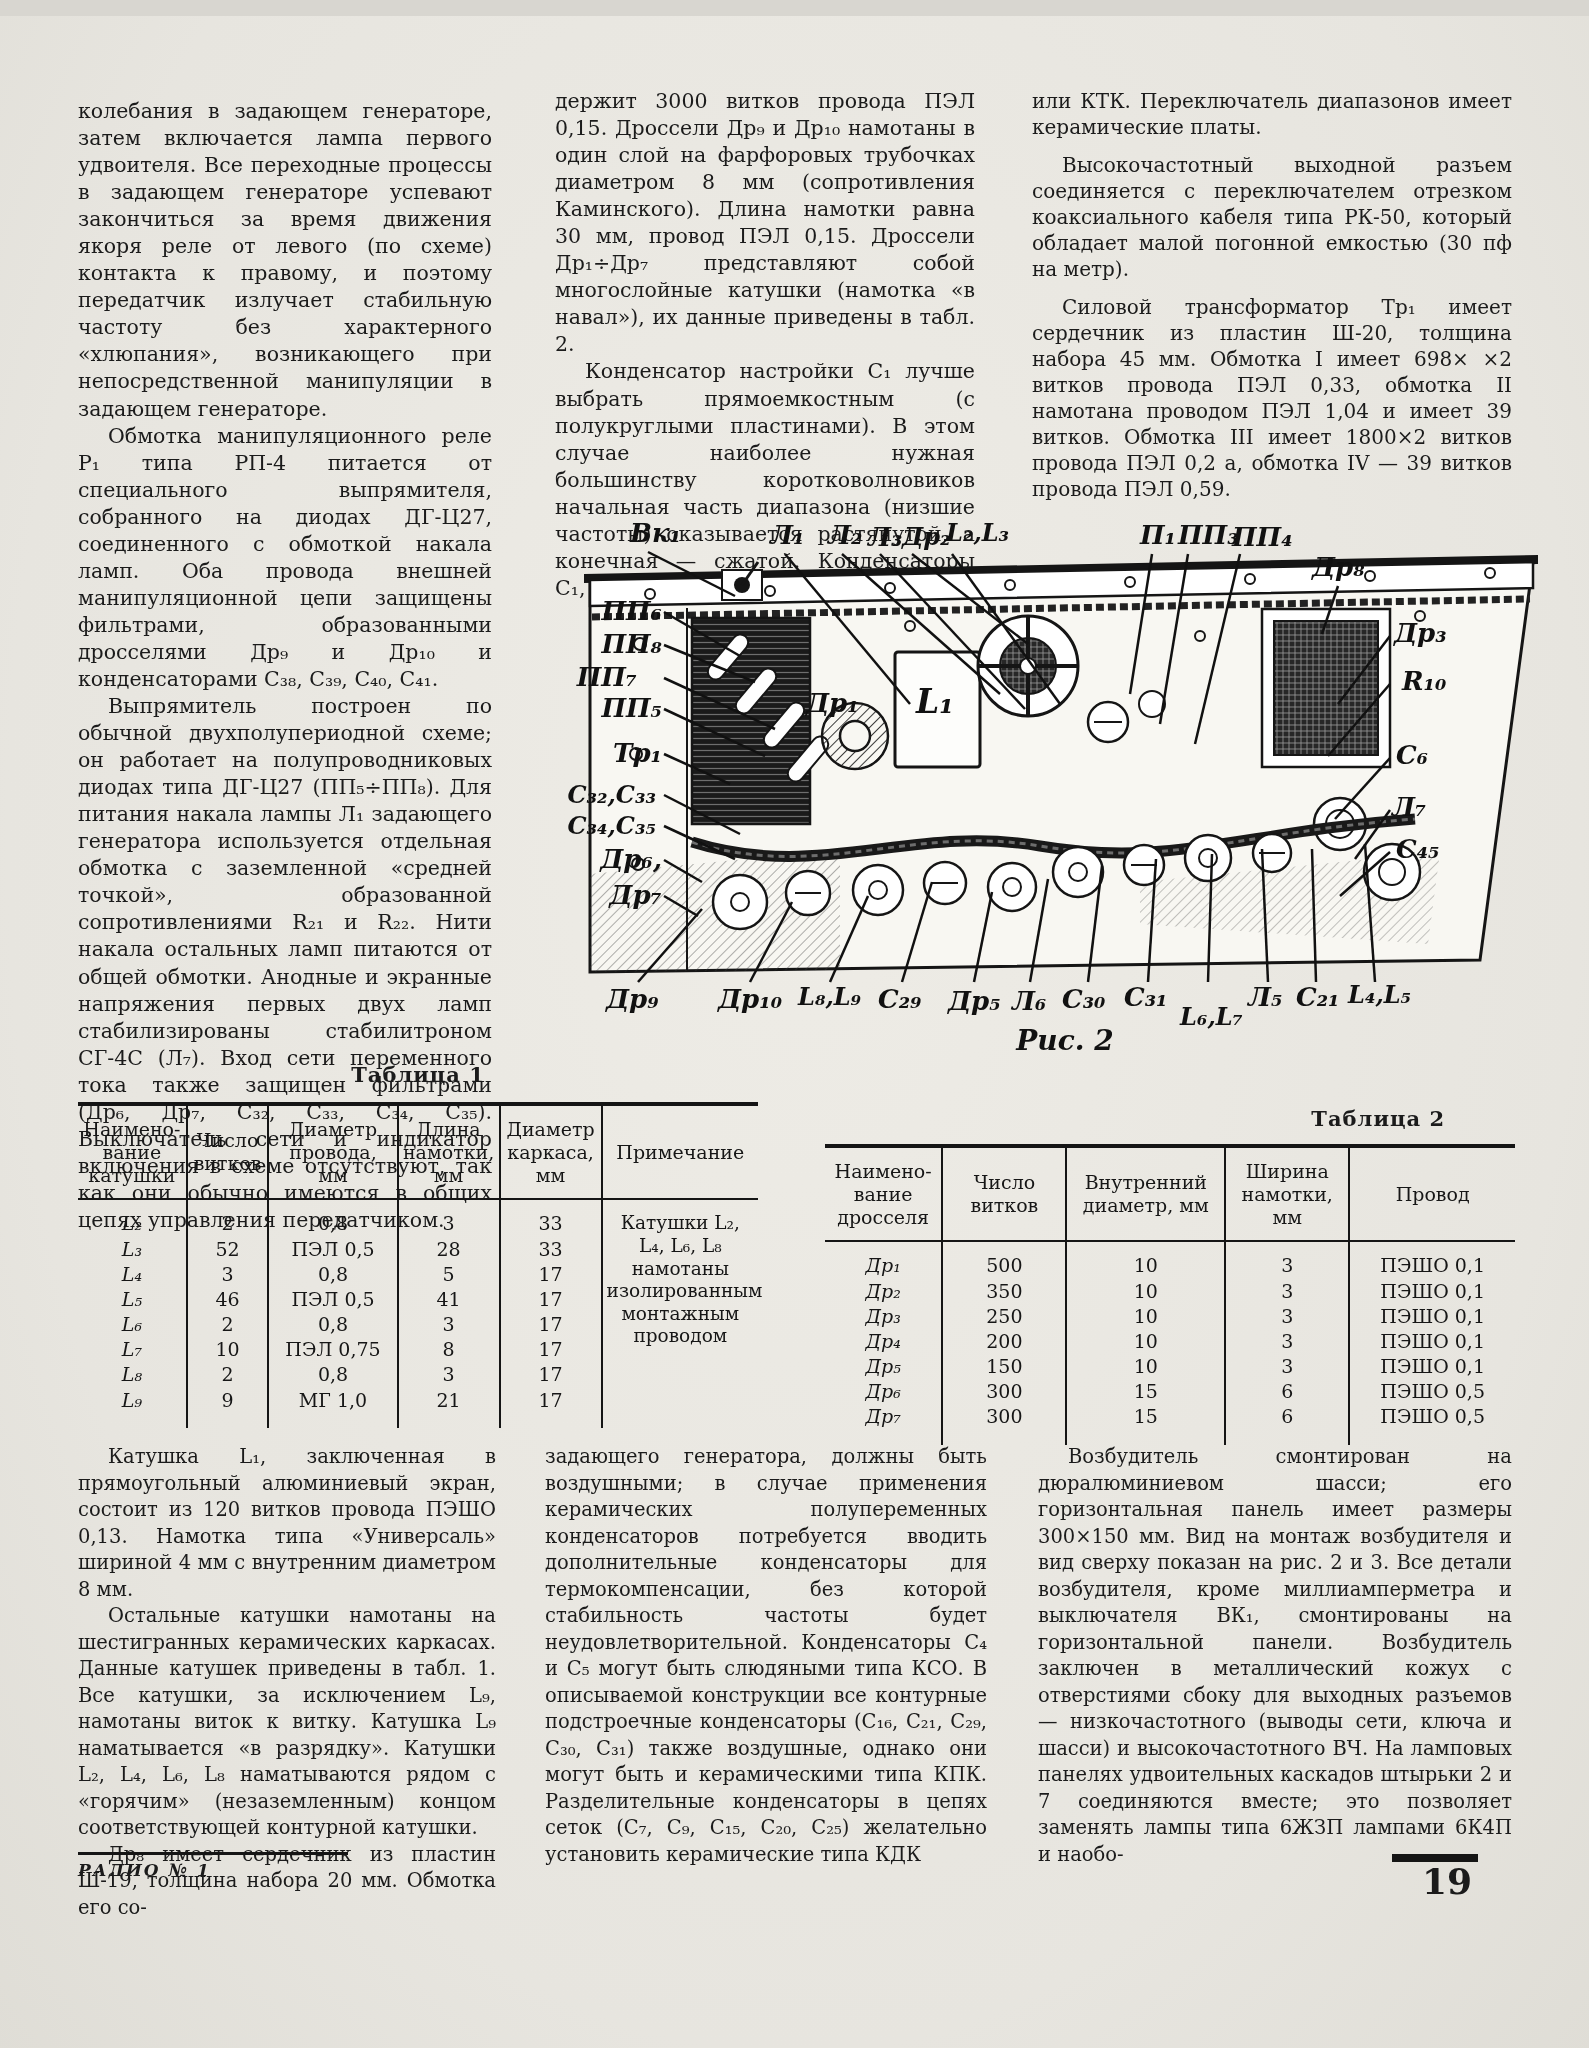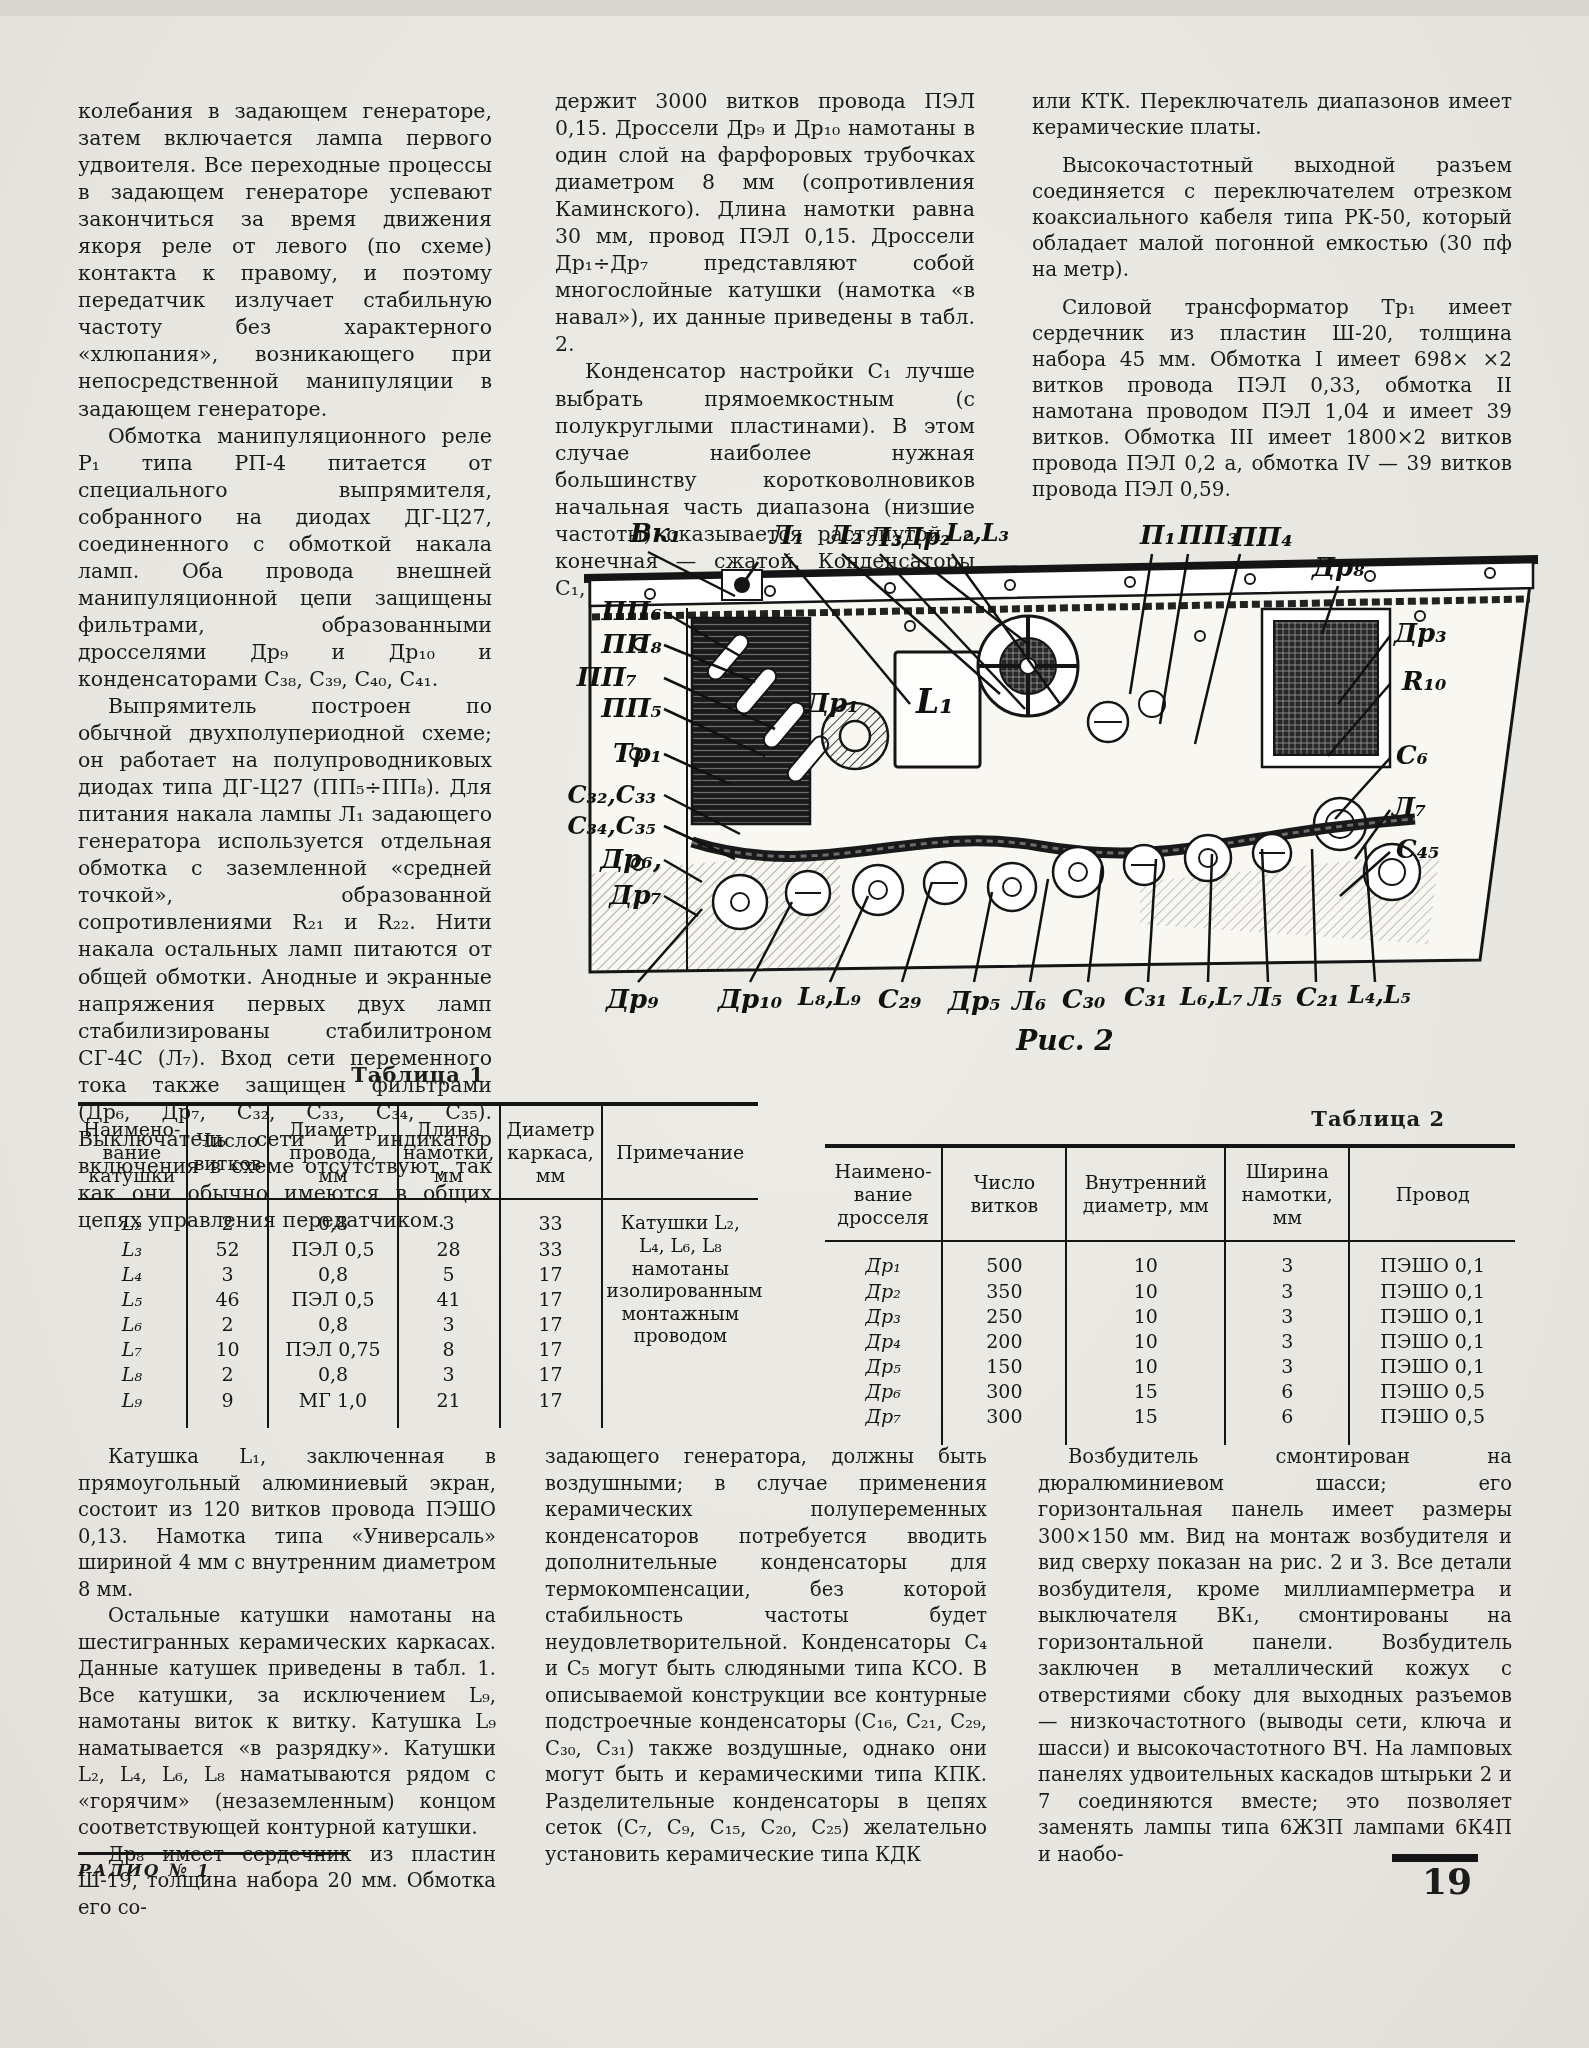--- a/index.html
+++ b/index.html
@@ -265,21 +265,21 @@
     <span class="fig-label" style="left:956px;top:430px;">С₄₅</span>
 
     <span class="fig-label" style="left:166px;top:580px;">Др₉</span>
     <span class="fig-label" style="left:278px;top:580px;">Др₁₀</span>
     <span class="fig-label small" style="left:358px;top:578px;">L₈,L₉</span>
     <span class="fig-label" style="left:438px;top:580px;">С₂₉</span>
     <span class="fig-label" style="left:508px;top:582px;">Др₅</span>
     <span class="fig-label" style="left:572px;top:582px;">Л₆</span>
     <span class="fig-label" style="left:622px;top:580px;">С₃₀</span>
     <span class="fig-label" style="left:684px;top:578px;">С₃₁</span>
-    <span class="fig-label small" style="left:740px;top:578px;">L₆,L₇</span>
+    <span class="fig-label small" style="left:740px;top:598px;">L₆,L₇</span>
     <span class="fig-label" style="left:808px;top:578px;">Л₅</span>
     <span class="fig-label" style="left:856px;top:578px;">С₂₁</span>
     <span class="fig-label small" style="left:908px;top:576px;">L₄,L₅</span>
 
     <span class="fig-label" style="left:366px;top:284px;">Др₁</span>
     <span class="fig-label big" style="left:476px;top:278px;">L₁</span>
 
     <div class="fig-caption">Рис. 2</div>
   </div>
 

